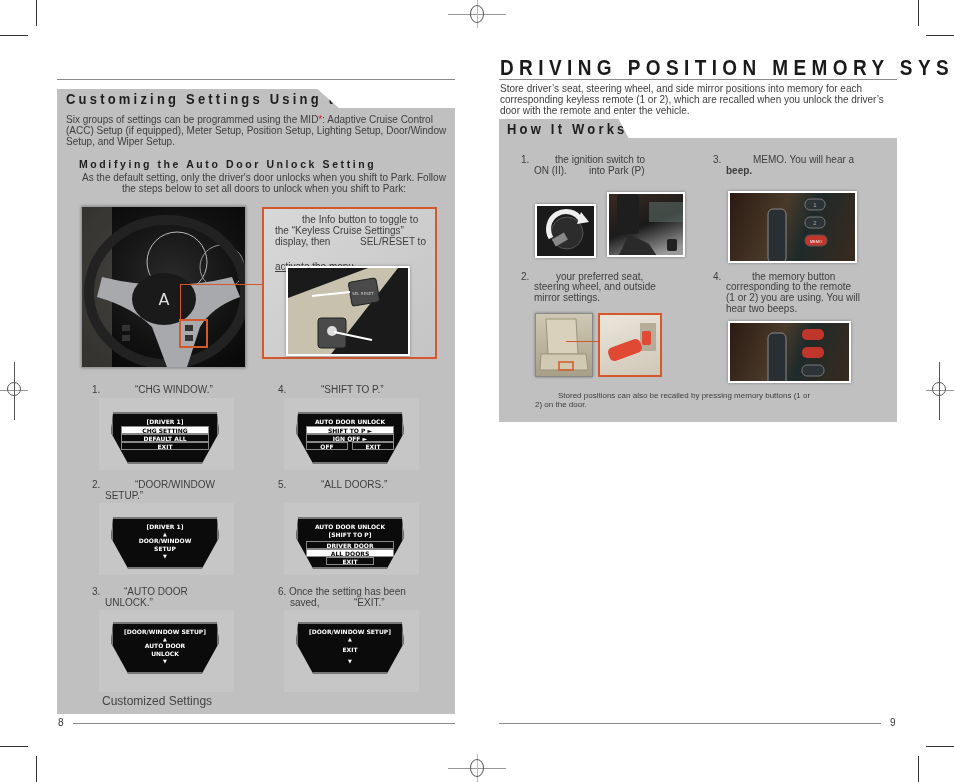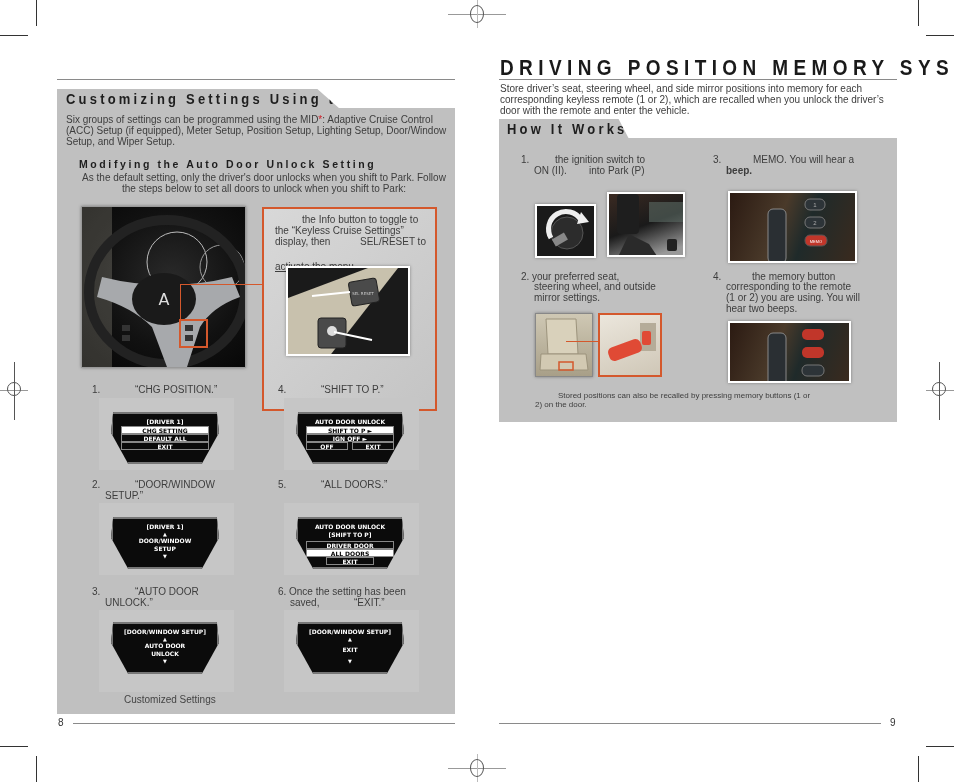--- a/index.html
+++ b/index.html
@@ -120,21 +120,21 @@
       <rect x="103" y="118" width="8" height="6" fill="#333"></rect>
         <rect x="103" y="128" width="8" height="6" fill="#333"></rect>
       <rect x="40" y="118" width="8" height="6" fill="#333"></rect>
         <rect x="40" y="128" width="8" height="6" fill="#333"></rect>
     </svg>
   </div>
 
   <div class="abs" style="left:180px;top:284px;width:82px;height:1px;background:#d4582c;"></div>
   <div class="abs" style="left:180px;top:284px;width:1px;height:36px;background:#d4582c;"></div>
 
-  <div class="callout" style="left:262px;top:207px;width:175px;height:204px;">
+  <div class="callout" style="left:262px;top:207px;width:175px;height:152px;">
     <div class="abs body-text" style="left:38px;top:5px;">the Info button to toggle to</div>
     <div class="abs body-text" style="left:11px;top:16px;">the “Keyless Cruise Settings”</div>
     <div class="abs body-text" style="left:11px;top:27px;">display, then</div>
     <div class="abs body-text" style="left:96px;top:27px;">SEL/RESET to</div>
     <div class="abs body-text" style="left:11px;top:52px;text-decoration:underline;">activate the menu.</div>
     <div class="photo" style="left:22px;top:57px;width:124px;height:90px;background:#1a1a1a;">
       <svg width="124" height="90" viewBox="0 0 124 90">
         <path d="M0 30 L80 0 L110 0 L40 90 L0 90 Z" fill="#c8c1ad"></path>
         <rect x="62" y="12" width="28" height="24" rx="3" fill="#4a4a4a" stroke="#222" transform="rotate(-10 76 24)"></rect>
         <text x="75" y="27" fill="#ccc" font-size="4" text-anchor="middle" font-family="DejaVu Sans, sans-serif">SEL RESET</text>
@@ -142,21 +142,21 @@
         <circle cx="44" cy="63" r="5" fill="#ddd"></circle>
         <line x1="24" y1="28" x2="62" y2="24" stroke="#fff" stroke-width="2"></line>
         <line x1="46" y1="64" x2="84" y2="72" stroke="#fff" stroke-width="2"></line>
       </svg>
     </div>
   </div>
 
   <div>
 
     <div class="step" style="left:92px;top:384px;">1.</div>
-    <div class="step" style="left:135px;top:384px;">“CHG POSITION.”</div>
+    <div class="step" style="left:135px;top:384px;">“CHG WINDOW.”</div>
     <div class="mid-wrap" style="left:99px;top:398px;width:135px;height:72px;">
       <div class="mid">
         <div class="plain">[DRIVER 1]</div>
         <div class="row sel">CHG SETTING</div>
         <div class="row">DEFAULT ALL</div>
         <div class="row">EXIT</div>
       </div>
     </div>
 
     <div class="step" style="left:278px;top:384px;">4.</div>
@@ -192,21 +192,21 @@
       <div class="mid">
         <div class="plain">AUTO DOOR UNLOCK</div>
         <div class="plain" style="margin-bottom:2px;">[SHIFT TO P]</div>
         <div class="row">DRIVER DOOR</div>
         <div class="row sel">ALL DOORS</div>
         <div class="row" style="margin:0 28px;">EXIT</div>
       </div>
     </div>
 
     <div class="step" style="left:92px;top:586px;">3.</div>
-    <div class="step" style="left:135px;top:586px;text-align:right;">“AUTO DOOR</div>
+    <div class="step" style="left:124px;top:586px;text-align:right;">“AUTO DOOR</div>
     <div class="step" style="left:105px;top:597px;text-align:center;">UNLOCK.”</div>
     <div class="mid-wrap" style="left:99px;top:610px;width:135px;height:82px;">
       <div class="mid" style="top:12px;">
         <div class="plain">[DOOR/WINDOW SETUP]</div>
         <div class="tri">▲</div>
         <div class="plain">AUTO DOOR</div>
         <div class="plain">UNLOCK</div>
         <div class="tri">▼</div>
       </div>
     </div>
@@ -218,21 +218,21 @@
     <div class="mid-wrap" style="left:284px;top:610px;width:135px;height:82px;">
       <div class="mid" style="top:12px;">
         <div class="plain">[DOOR/WINDOW SETUP]</div>
         <div class="tri">▲</div>
         <div class="plain" style="margin-top:4px;">EXIT</div>
         <div class="tri" style="margin-top:4px;">▼</div>
       </div>
     </div>
   </div>
 
-  <div class="abs" style="left:102px;top:694px;font-size:10px;color:#444;margin-left:22px;">Customized Settings</div>
+  <div class="abs" style="left:102px;top:694px;font-size:12px;color:#444;">Customized Settings</div>
 
   <div class="page-num" style="left:58px;top:717px;">8</div>
   <div class="rule" style="left:73px;top:723px;width:382px;"></div>
 </section>
 
 <section>
   <div class="big-title" style="left:500px;top:57px;">DRIVING POSITION MEMORY SYSTEM (DPMS)</div>
   <div class="rule" style="left:499px;top:79px;width:398px;"></div>
   <div class="abs body-text" style="left:500px;top:83px;width:395px;">Store driver’s seat, steering wheel, and side mirror positions into memory for each corresponding keyless remote (1 or 2), which are recalled when you unlock the driver’s door with the remote and enter the vehicle.</div>
 
@@ -271,21 +271,21 @@
       <rect x="75" y="6" width="20" height="11" rx="5" fill="#2d3438" stroke="#777"></rect>
       <text x="85" y="14" fill="#aaa" font-size="6" text-anchor="middle">1</text>
       <rect x="75" y="24" width="20" height="11" rx="5" fill="#2d3438" stroke="#777"></rect>
       <text x="85" y="32" fill="#aaa" font-size="6" text-anchor="middle">2</text>
       <rect x="75" y="42" width="22" height="11" rx="5" fill="#c1362a" stroke="#555"></rect>
       <text x="86" y="50" fill="#fff" font-size="4" text-anchor="middle">MEMO</text>
     </svg>
   </div>
 
   <div class="step" style="left:521px;top:271px;">2.</div>
-  <div class="step" style="left:532px;top:271px;">your preferred seat,</div>
+  <div class="step" style="left:556px;top:271px;">your preferred seat,</div>
   <div class="step" style="left:534px;top:281px;">steering wheel, and outside</div>
   <div class="step" style="left:534px;top:292px;">mirror settings.</div>
   <div class="photo" style="left:535px;top:313px;width:58px;height:64px;border:1px solid #888;background:linear-gradient(180deg,#cfc8b4,#a89f88);">
     <svg width="58" height="64" viewBox="0 0 58 64">
       <path d="M10 5 L40 5 L42 40 L12 40 Z" fill="#d9d1bb" stroke="#9c937c"></path>
       <path d="M5 40 L50 40 L52 56 L4 56 Z" fill="#d2c9b2" stroke="#9c937c"></path>
       <rect x="23" y="48" width="14" height="8" fill="none" stroke="#d4582c" stroke-width="1.5"></rect>
     </svg>
   </div>
   <div class="abs" style="left:566px;top:341px;width:32px;height:1px;background:#d4582c;"></div>

